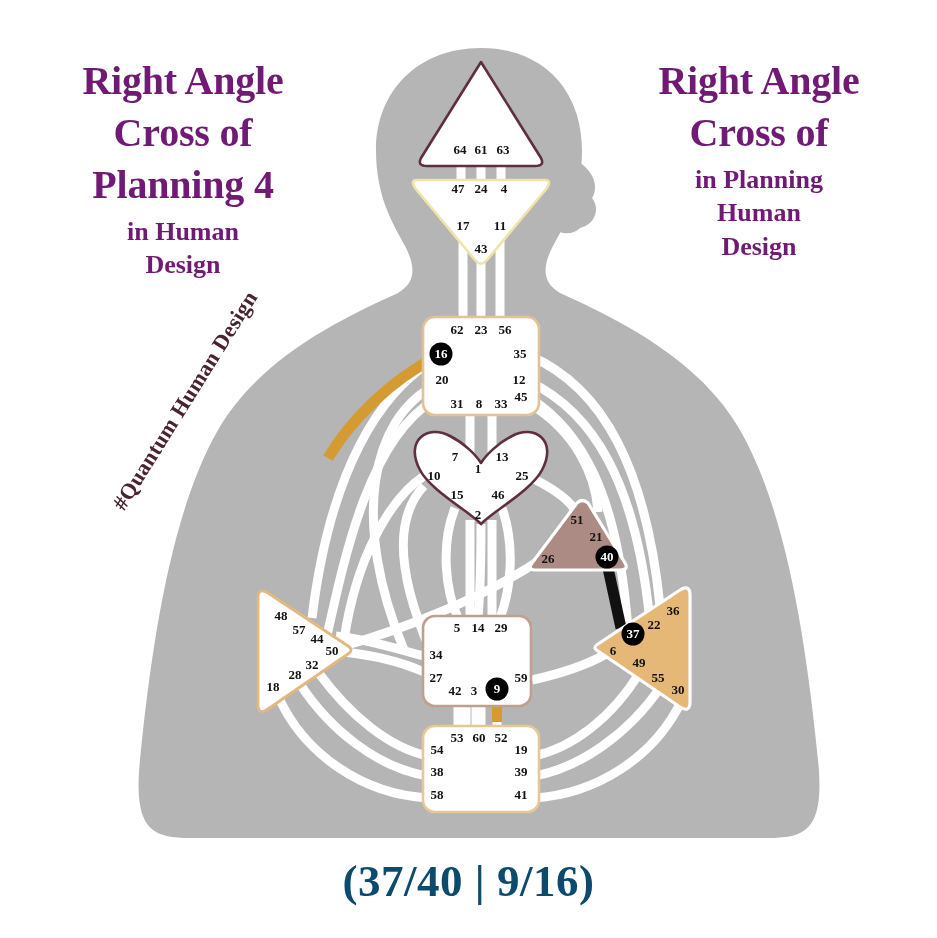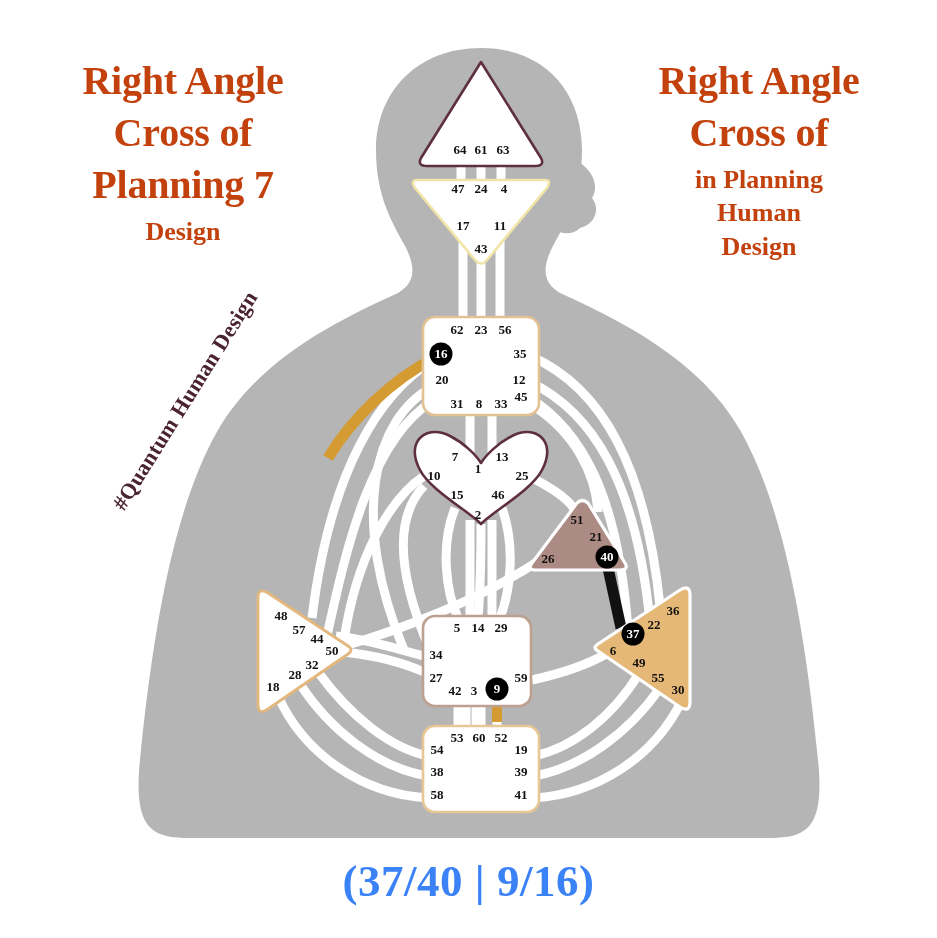--- a/index.html
+++ b/index.html
@@ -7,21 +7,21 @@
   body{
     width:937px;height:938px;
     background:#ffffff;
     font-family:"Liberation Serif", serif;
     overflow:hidden;
     position:relative;
   }
   #stage{position:relative;width:937px;height:938px;}
 
   
-  .title-block{position:absolute;text-align:center;color:#c2410c;}
+  .title-block{position:absolute;text-align:center;color:#701a75;}
   .title-main{
     font-family:"Liberation Serif", serif;
     font-weight:bold;
     font-size:40px;
     line-height:1.30;
     letter-spacing:-0.2px;
   }
   .title-sub{
     font-family:"Liberation Serif", serif;
     font-weight:bold;
@@ -30,21 +30,21 @@
     margin-top:4px;
   }
   #title-left{left:18px;top:55px;width:330px;}
   #title-right{right:8px;top:55px;width:340px;}
 
   
   #caption{
     position:absolute;
     left:0;right:0;top:855px;
     text-align:center;
-    color:#3b82f6;
+    color:#0c4a6e;
     font-family:"Liberation Serif", serif;
     font-weight:bold;
     font-size:45px;
     letter-spacing:0.5px;
   }
 
   
   #watermark{
     position:absolute;
     left:118px; top:495px;
@@ -433,23 +433,24 @@
         <g>
           <text x="521" y="796" class="gate-num">41</text>
         </g>
       </g>
   </svg>
 
   <div class="title-block" id="title-left">
     <div class="title-main">
       <div>Right Angle</div>
       <div>Cross of</div>
-      <div>Planning 7</div>
+      <div>Planning 4</div>
     </div>
     <div class="title-sub">
+      <div>in Human</div>
       <div>Design</div>
     </div>
   </div>
 
   <div class="title-block" id="title-right">
     <div class="title-main">
       <div>Right Angle</div>
       <div>Cross of</div>
     </div>
     <div class="title-sub">

